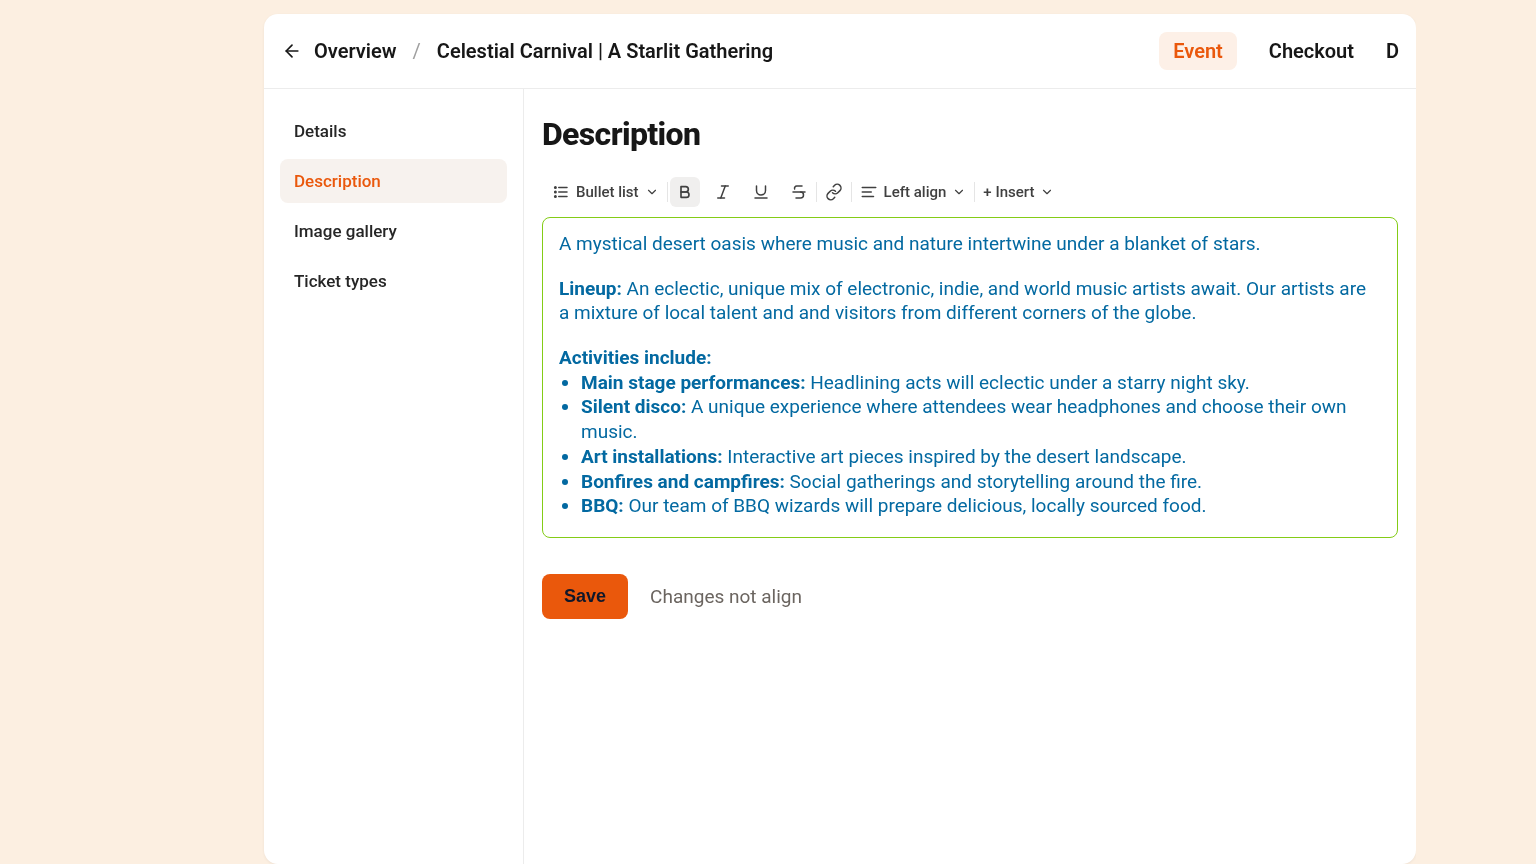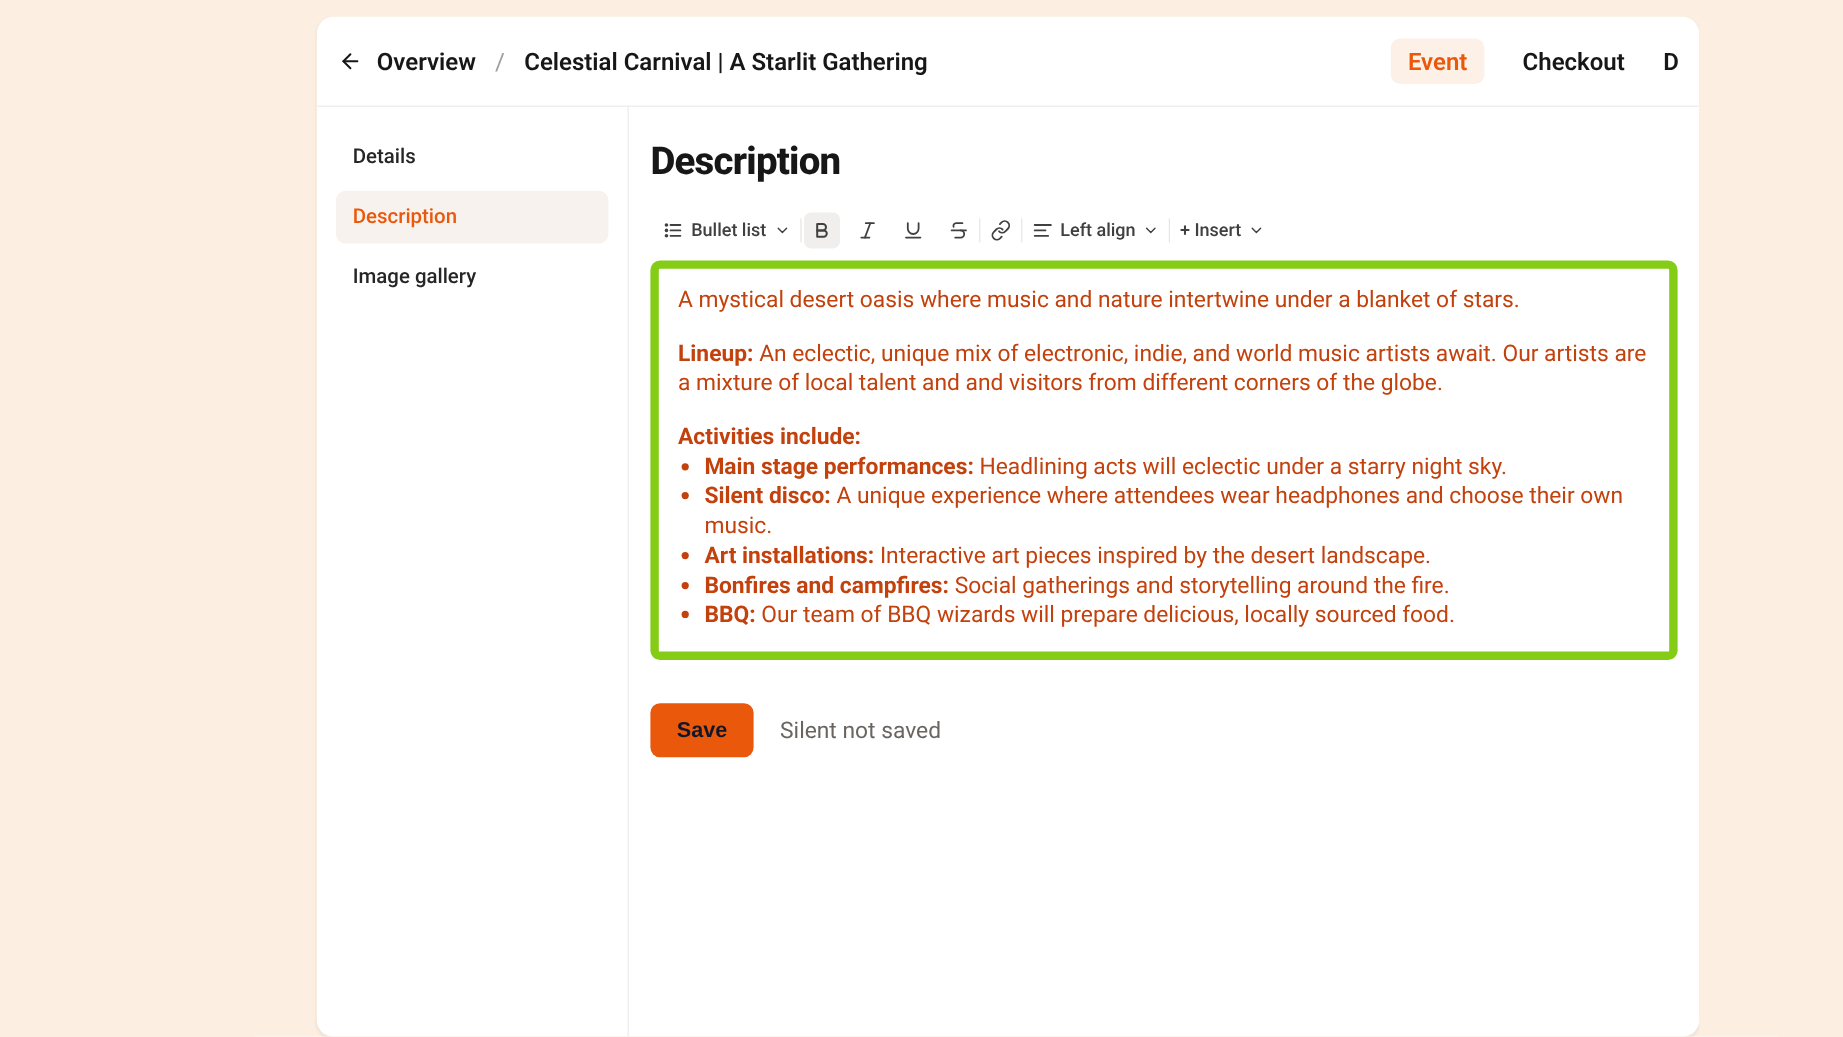--- a/index.html
+++ b/index.html
@@ -144,26 +144,26 @@
   .tbtn .chev { margin-left: 6px; }
   .chev svg { width: 14px; height: 14px; }
   .sep {
     width: 1px;
     height: 20px;
     background: #e5e5e5;
     margin: 0 2px;
   }
   
   .editor {
-    border: 7px solid #84cc16;
+    border: 1px solid #84cc16;
     border-radius: 8px;
     padding: 14px 16px 18px 16px;
     font-size: 19px;
     line-height: 1.3;
-    color: #c2410c;
+    color: #0369a1;
   }
   .editor p { margin: 0; }
   .editor p + p { margin-top: 20px; }
   .editor .sect-head + ul { margin-top: 0; }
   .editor ul { margin: 0 0 0 22px; padding: 0; }
   .editor li { margin: 0; }
   .editor strong, .editor b { font-weight: 700; }
   
   .save-row {
     display: flex;
@@ -209,20 +209,21 @@
         <span class="tab">Checkout</span>
         <span class="tab partial">D</span>
       </div>
     </div>
 
     <div class="body">
       <div class="sidebar">
         <span class="side-item">Details</span>
         <span class="side-item active">Description</span>
         <span class="side-item">Image gallery</span>
+        <span class="side-item">Ticket types</span>
       </div>
 
       <div class="main">
         <div class="page-title">Description</div>
 
         <div class="toolbar">
           <div class="tgroup">
             <span class="tbtn">
               <svg viewBox="0 0 24 24" fill="none" stroke="currentColor" stroke-width="2" stroke-linecap="round">
                   <line x1="9" y1="6" x2="20" y2="6"></line>
@@ -319,18 +320,18 @@
             <li><b>Main stage performances:</b><span> Headlining acts will eclectic under a starry night sky.</span></li>
             <li><b>Silent disco:</b><span> A unique experience where attendees wear headphones and choose their own music.</span></li>
             <li><b>Art installations:</b><span> Interactive art pieces inspired by the desert landscape.</span></li>
             <li><b>Bonfires and campfires:</b><span> Social gatherings and storytelling around the fire.</span></li>
             <li><b>BBQ:</b><span> Our team of BBQ wizards will prepare delicious, locally sourced food.</span></li>
           </ul>
         </div>
 
         <div class="save-row">
           <button class="save-btn">Save</button>
-          <span class="save-status">Silent not saved</span>
+          <span class="save-status">Changes not align</span>
         </div>
       </div>
     </div>
   </div>
 </div>
 
 </body></html>

